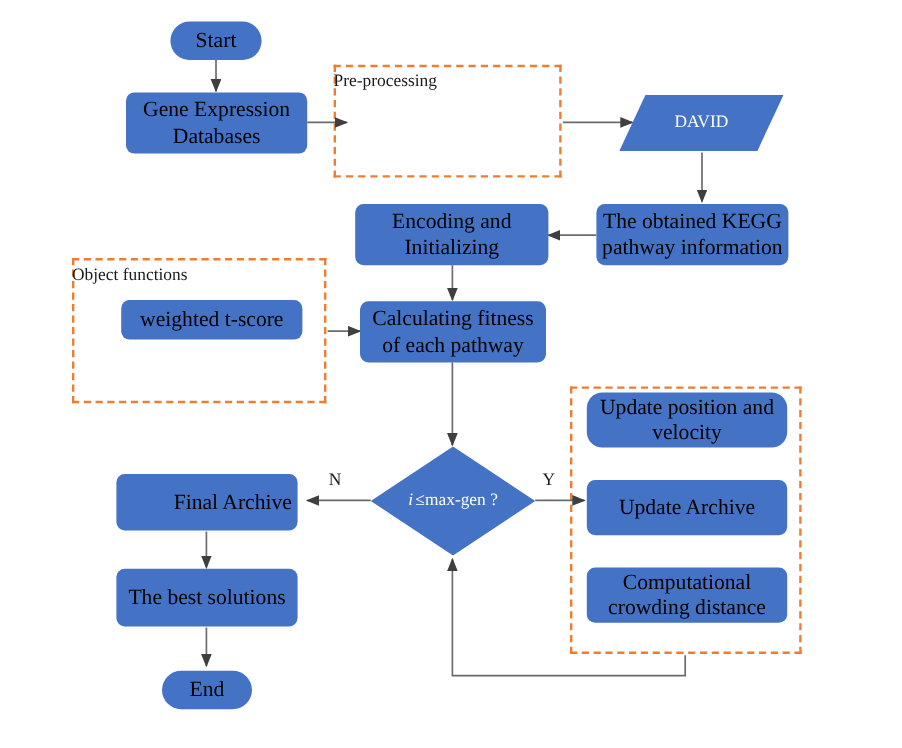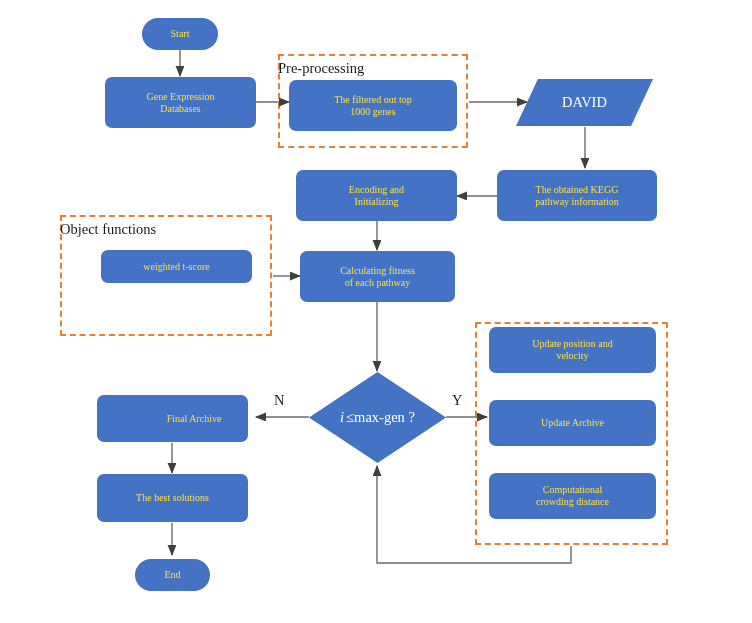--- a/index.html
+++ b/index.html
@@ -13,27 +13,27 @@
     width: 752px;
     height: 623px;
     background: #ffffff;
     font-family: "Liberation Serif", "DejaVu Serif", serif;
     overflow: hidden;
   }
   
   .node {
     position: absolute;
     background: #4472C4;
-    color: #fde047;
+    color: #000000;
     display: flex;
     align-items: center;
     justify-content: center;
     text-align: center;
     line-height: 1.18;
-    font-size: 10px;
+    font-size: 18px;
     box-sizing: border-box;
     padding: 2px 4px;
     z-index: 3;
   }
   .node.rounded  { border-radius: 7px; }
   .node.terminal { border-radius: 22px; }
 
   
   .para-wrap {
     position: absolute;
@@ -163,22 +163,20 @@
 
       <path d="M571,546 L571,563 L377,563 L377,466"></path>
     </g>
   </svg>
 
   <div class="node terminal" style="left:142px; top:18px; width:76px; height:32px;">Start</div>
 
   <div class="node rounded" style="left:105px; top:77px; width:151px; height:51px; white-space:pre-line;">Gene Expression
 Databases</div>
 
-  <div class="node rounded" style="left:289px; top:80px; width:168px; height:51px; white-space:pre-line;">The filtered out top
-1000 genes</div>
 
   <div class="para-wrap" style="left:516px; top:79px; width:137px; height:47px;">
     <div class="para-shape"></div>
     <div class="para-label">DAVID</div>
   </div>
 
   <div class="node rounded" style="left:497px; top:170px; width:160px; height:51px; white-space:pre-line;">The obtained KEGG
 pathway information</div>
 
   <div class="node rounded" style="left:296px; top:170px; width:161px; height:51px; white-space:pre-line;">Encoding and
@@ -191,21 +189,21 @@
 of each pathway</div>
 
   <div class="diamond-wrap" style="left:309px; top:372px; width:137px; height:91px;">
     <div class="diamond-shape"></div>
     <div class="diamond-label">
       <i>i</i>
         <span> ≤max-gen ?</span>
     </div>
   </div>
 
-  <div class="node rounded" style="left:489px; top:327px; width:167px; height:46px; white-space:pre-line;">Update position and
+  <div class="node rounded" style="left:489px; top:327px; width:167px; height:46px; white-space:pre-line;border-radius:13px;">Update position and
 velocity</div>
 
   <div class="node rounded" style="left:489px; top:400px; width:167px; height:46px;">Update Archive</div>
 
   <div class="node rounded" style="left:489px; top:473px; width:167px; height:46px; white-space:pre-line;">Computational
 crowding distance</div>
 
   <div class="node rounded" style="left:97px; top:395px; width:151px; height:47px;padding-left:47px;">Final Archive</div>
 
   <div class="node rounded" style="left:97px; top:474px; width:151px; height:48px;">The best solutions</div>

